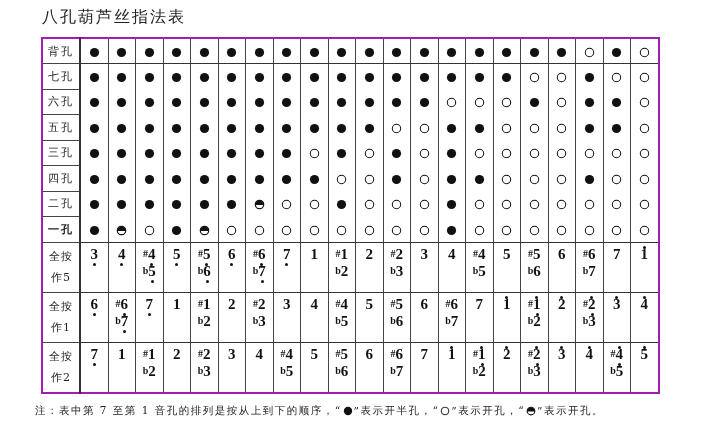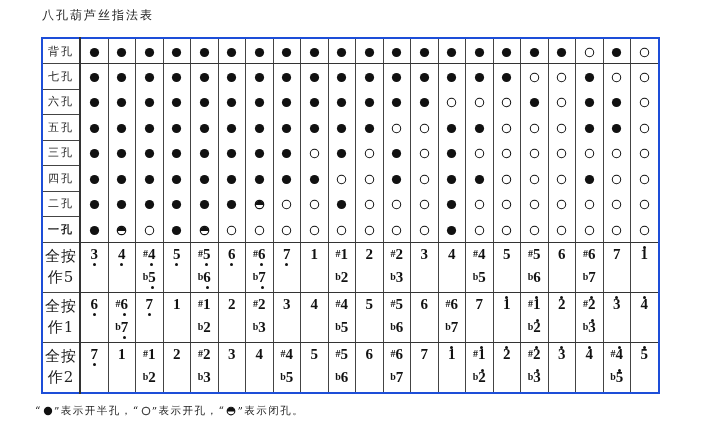--- a/index.html
+++ b/index.html
@@ -1,44 +1,44 @@
 <!DOCTYPE html>
 <html><head>
 <meta charset="utf-8">
 <style>
   html, body { margin:0; padding:0; background:#ffffff; }
   body { width:702px; height:446px; position:relative; overflow:hidden;
          font-family:"DejaVu Serif", serif; color:#111; }
-  .title { position:absolute; left:42px; top:7px; font-size:12px; letter-spacing:2px;
+  .title { position:absolute; left:42px; top:7px; font-size:16px; letter-spacing:2px;
            font-family:Liberation Sans, sans-serif; color:#222; }
   table.fing { position:absolute; left:41px; top:37px; border-collapse:collapse;
-               border:2px solid #1d4ed8; table-layout:fixed; }
+               border:2px solid #a21caf; table-layout:fixed; }
   table.fing td { padding:0; text-align:center; vertical-align:middle;
                   border-left:1px solid #444; border-right:1px solid #444; }
   td.lbl { width:36px; font-size:11px; letter-spacing:2px; color:#222;
            border:1px solid #444 !important; border-right:2px solid #333 !important; }
   td.cell { width:26.5px; }
   tr.hole td { height:24.5px; }
   tr.hole.top td { border-bottom:1.5px solid #333; height:24px; }
   tr.hole.last td { border-bottom:1.5px solid #333;font-weight:bold; }
   tr.note td { height:49px; border-bottom:1.5px solid #333; }
-  tr.note td.lbl { font-size:15px; line-height:21px; letter-spacing:1px; }
+  tr.note td.lbl { font-size:11px; line-height:21px; letter-spacing:1px; }
   .sym { display:inline-block; width:11px; height:11px; vertical-align:middle; }
   .sym svg { display:block; }
   .nt { font-family:"Liberation Serif", serif; font-weight:bold; font-size:15px;
         line-height:17px; display:block; position:relative; }
   .nt .acc { font-size:10px; vertical-align:top; position:relative; top:-1px; font-weight:bold; }
   .num { position:relative; display:inline-block; }
   .num.lo::after { content:""; position:absolute; left:50%; bottom:-3px; width:3px; height:3px;
                    margin-left:-1.5px; background:#111; border-radius:50%; }
   .num.hi::before { content:""; position:absolute; left:50%; top:0px; width:3px; height:3px;
                     margin-left:-1.5px; background:#111; border-radius:50%; }
   .note-wrap { display:flex; flex-direction:column; align-items:center; justify-content:flex-start;
                height:100%; padding-top:3px; box-sizing:border-box; }
-  .note-wrap .second { margin-top:6px; }
+  .note-wrap .second { }
   .footer { position:absolute; left:35px; top:404px; font-size:10.5px; letter-spacing:1.5px;
             color:#222; font-family:"DejaVu Serif", serif; display:flex; align-items:center; white-space:nowrap; }
   .footer .sym { width:10px; height:10px; margin:0 1px; }
 </style>
 </head>
 <body>
 
 <div class="title">八孔葫芦丝指法表</div>
 
 <table class="fing">
@@ -928,20 +928,21 @@
         <td class="cell">
           <div class="note-wrap">
             <span class="nt"><span class="num hi">5</span></span>
           </div>
         </td>
       </tr>
     </tbody>
 </table>
 
 <div class="footer">
+  <span>注：表中第 7 至第 1 音孔的排列是按从上到下的顺序，</span>
   <span>“</span>
   <span class="sym">
       <svg viewBox="0 0 12 12" width="10" height="10">
         <circle cx="6" cy="6" r="5" fill="#111"></circle>
       </svg>
     </span>
   <span>”</span>
   <span>表示开半孔，</span>
   <span>“</span>
   <span class="sym">
@@ -952,14 +953,14 @@
   <span>”</span>
   <span>表示开孔，</span>
   <span>“</span>
   <span class="sym">
       <svg viewBox="0 0 12 12" width="10" height="10">
         <circle cx="6" cy="6" r="4.6" fill="#fff" stroke="#111" stroke-width="1.3"></circle>
         <path d="M1.2 6.6 A4.8 4.8 0 0 1 10.8 6.6 Z" fill="#111"></path>
       </svg>
     </span>
   <span>”</span>
-  <span>表示闭孔。</span>
+  <span>表示开孔。</span>
 </div>
 
 </body></html>

